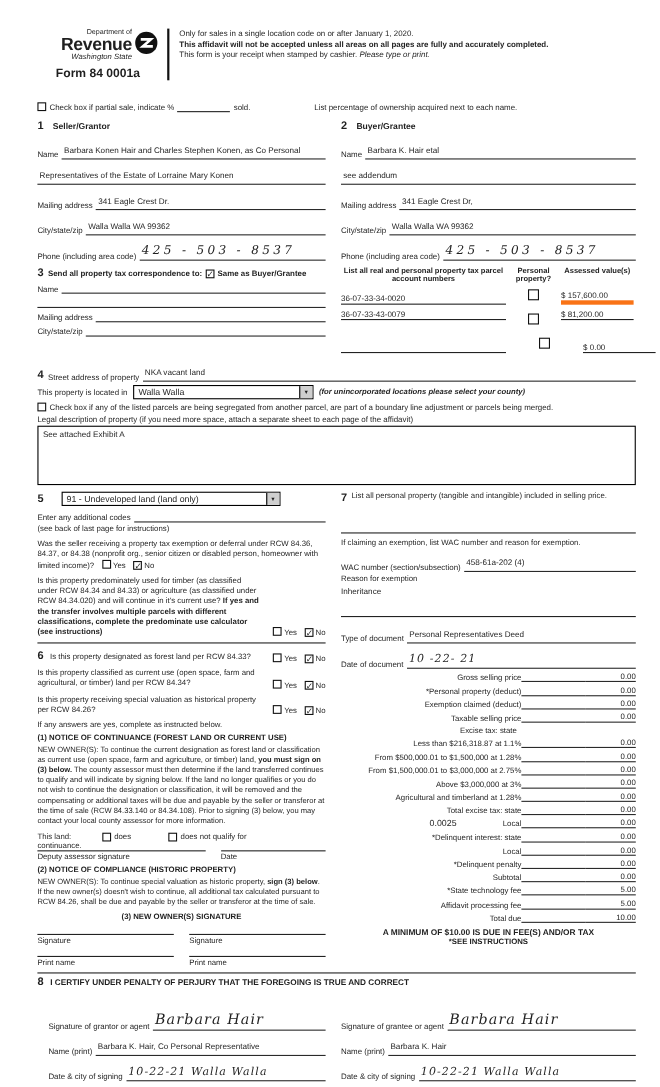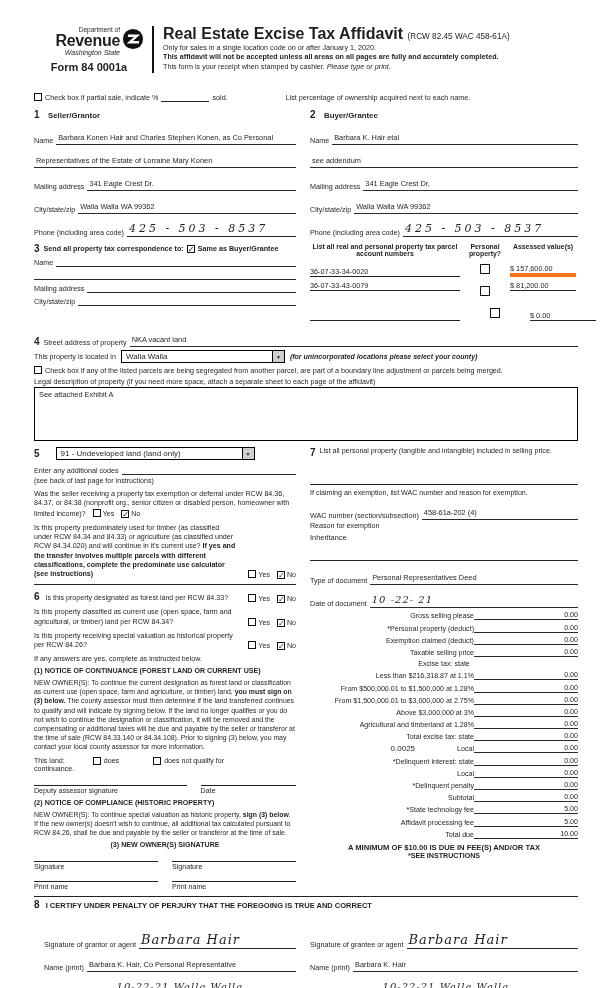--- a/index.html
+++ b/index.html
@@ -81,24 +81,20 @@
           <div class="wa">Washington State</div>
         </div>
         <svg class="logo-svg" viewBox="0 0 24 24">
           <circle cx="12" cy="12" r="11" fill="#111"></circle>
           <path d="M6.5 8.5 h10 l-8 7 h10" stroke="#fff" stroke-width="2.6" fill="none"></path>
         </svg>
       </div>
       <div class="formno">Form 84 0001a</div>
     </div>
     <div class="hdr-right">
-      <div class="title">
-        <span>Real Estate Excise Tax Affidavit</span>
-        <span class="rcw">(RCW 82.45 WAC 458-61A)</span>
-      </div>
       <div class="sub">Only for sales in a single location code on or after January 1, 2020.</div>
       <div class="sub b">This affidavit will not be accepted unless all areas on all pages are fully and accurately completed.</div>
       <div class="sub">
         <span>This form is your receipt when stamped by cashier.</span>
         <span class="it">Please type or print.</span>
       </div>
     </div>
   </div>
 
   <div style="display:flex; font-size:7.2px; margin:4px 0 2px 0;">
@@ -286,21 +282,21 @@
 
       <div style="display:flex; font-size:7.1px; margin-top:6px;">
         <span>This land:</span>
         <span class="cb" style="margin:0 3px 0 28px;"></span>
         <span>does</span>
         <span class="cb" style="margin:0 3px 0 34px;"></span>
         <span>does not qualify for</span>
       </div>
       <div style="font-size:7.1px;">continuance.</div>
 
-      <div style="display:flex; gap:14px; margin-top:12px;">
+      <div style="display:flex; gap:14px; ">
         <div style="flex:1.6;">
           <div class="hr"></div>
           <div style="font-size:7.1px; margin-top:1px;">Deputy assessor signature</div>
         </div>
         <div style="flex:1;">
           <div class="hr"></div>
           <div style="font-size:7.1px; margin-top:1px;">Date</div>
         </div>
       </div>
 
@@ -353,21 +349,21 @@
         <span class="fill"><span class="val">Personal Representatives Deed</span></span>
       </div>
       <div class="fline">
         <span class="lbl">Date of document</span>
         <span class="fill"><span class="hand dc">10 -22- 21</span></span>
       </div>
 
       <div>
         <div class="trow">
             <span class="tsp"></span>
-            <span class="tlbl">Gross selling please</span>
+            <span class="tlbl">Gross selling price</span>
             <span class="tlead"></span>
             <span class="tval">0.00</span>
           </div>
         <div class="trow">
             <span class="tsp"></span>
             <span class="tlbl">*Personal property (deduct)</span>
             <span class="tlead"></span>
             <span class="tval">0.00</span>
           </div>
         <div class="trow">

